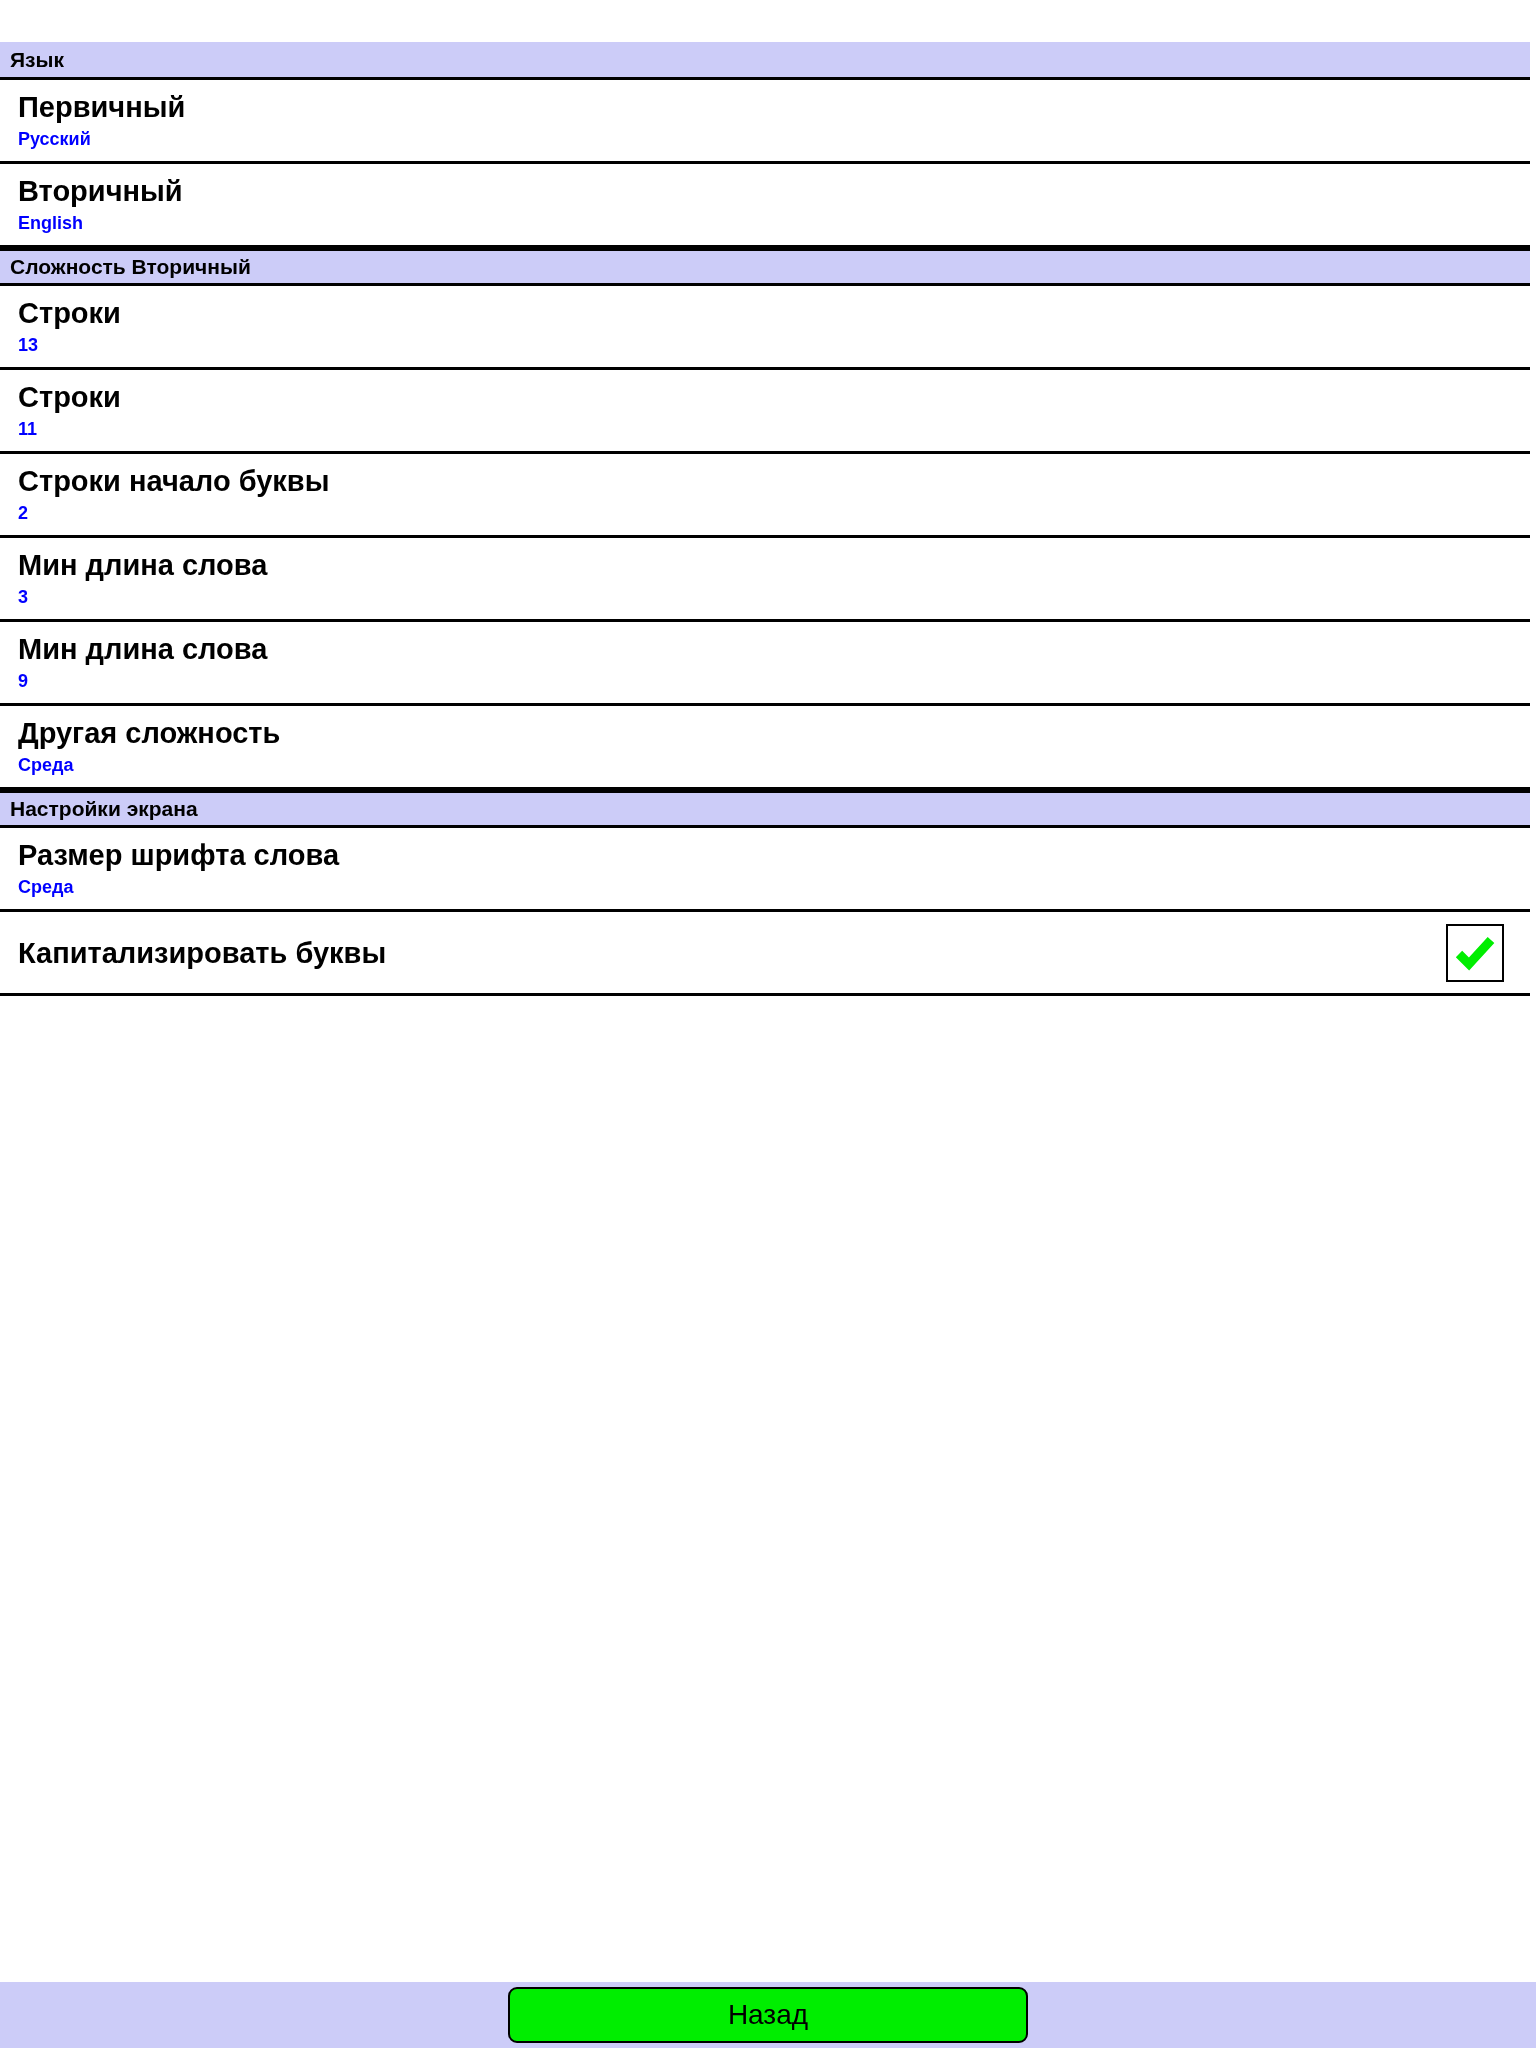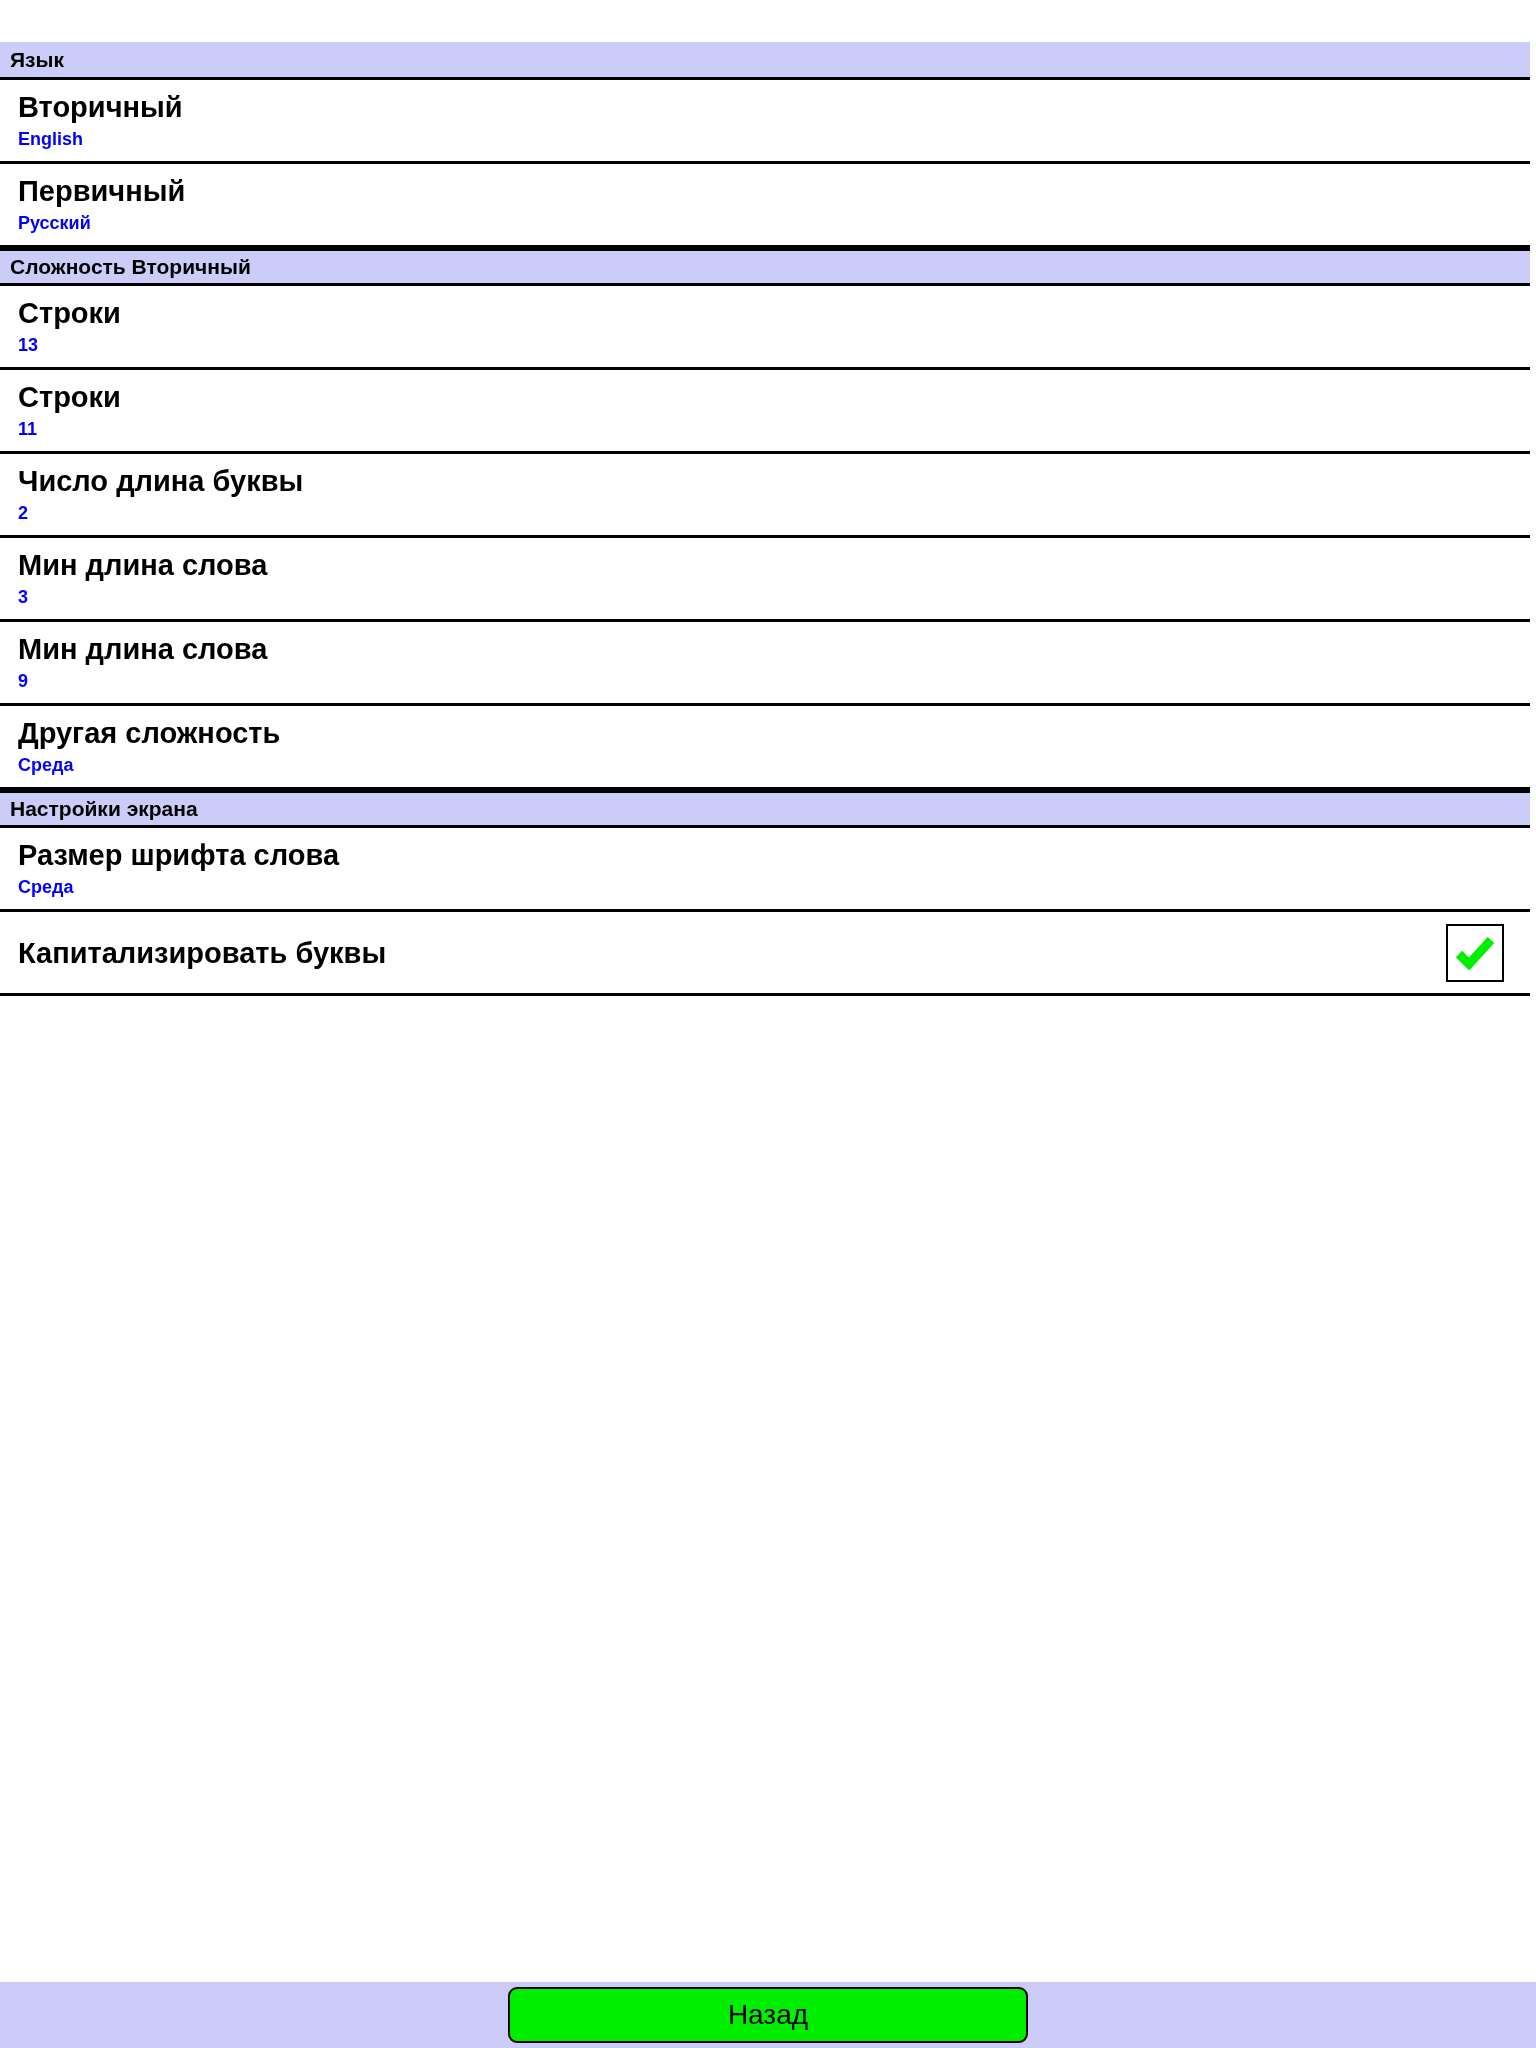--- a/index.html
+++ b/index.html
@@ -147,53 +147,53 @@
 <div class="screen">
 
   <div class="settings-list">
 
     <div class="section-header">
       <span class="section-header-label">Язык</span>
     </div>
 
     <div class="row">
       <div class="row-text">
+        <span class="row-title">Первичный</span>
+        <span class="row-value">Русский</span>
+      </div>
+    </div>
+
+    <div class="row">
+      <div class="row-text">
         <span class="row-title">Вторичный</span>
         <span class="row-value">English</span>
       </div>
     </div>
 
-    <div class="row">
-      <div class="row-text">
-        <span class="row-title">Первичный</span>
-        <span class="row-value">Русский</span>
-      </div>
-    </div>
-
     <div class="section-header">
       <span class="section-header-label">Сложность Вторичный</span>
     </div>
 
     <div class="row">
       <div class="row-text">
         <span class="row-title">Строки</span>
         <span class="row-value">13</span>
       </div>
     </div>
 
     <div class="row">
       <div class="row-text">
         <span class="row-title">Строки</span>
         <span class="row-value">11</span>
       </div>
     </div>
 
     <div class="row">
       <div class="row-text">
-        <span class="row-title">Число длина буквы</span>
+        <span class="row-title">Строки начало буквы</span>
         <span class="row-value">2</span>
       </div>
     </div>
 
     <div class="row">
       <div class="row-text">
         <span class="row-title">Мин длина слова</span>
         <span class="row-value">3</span>
       </div>
     </div>

